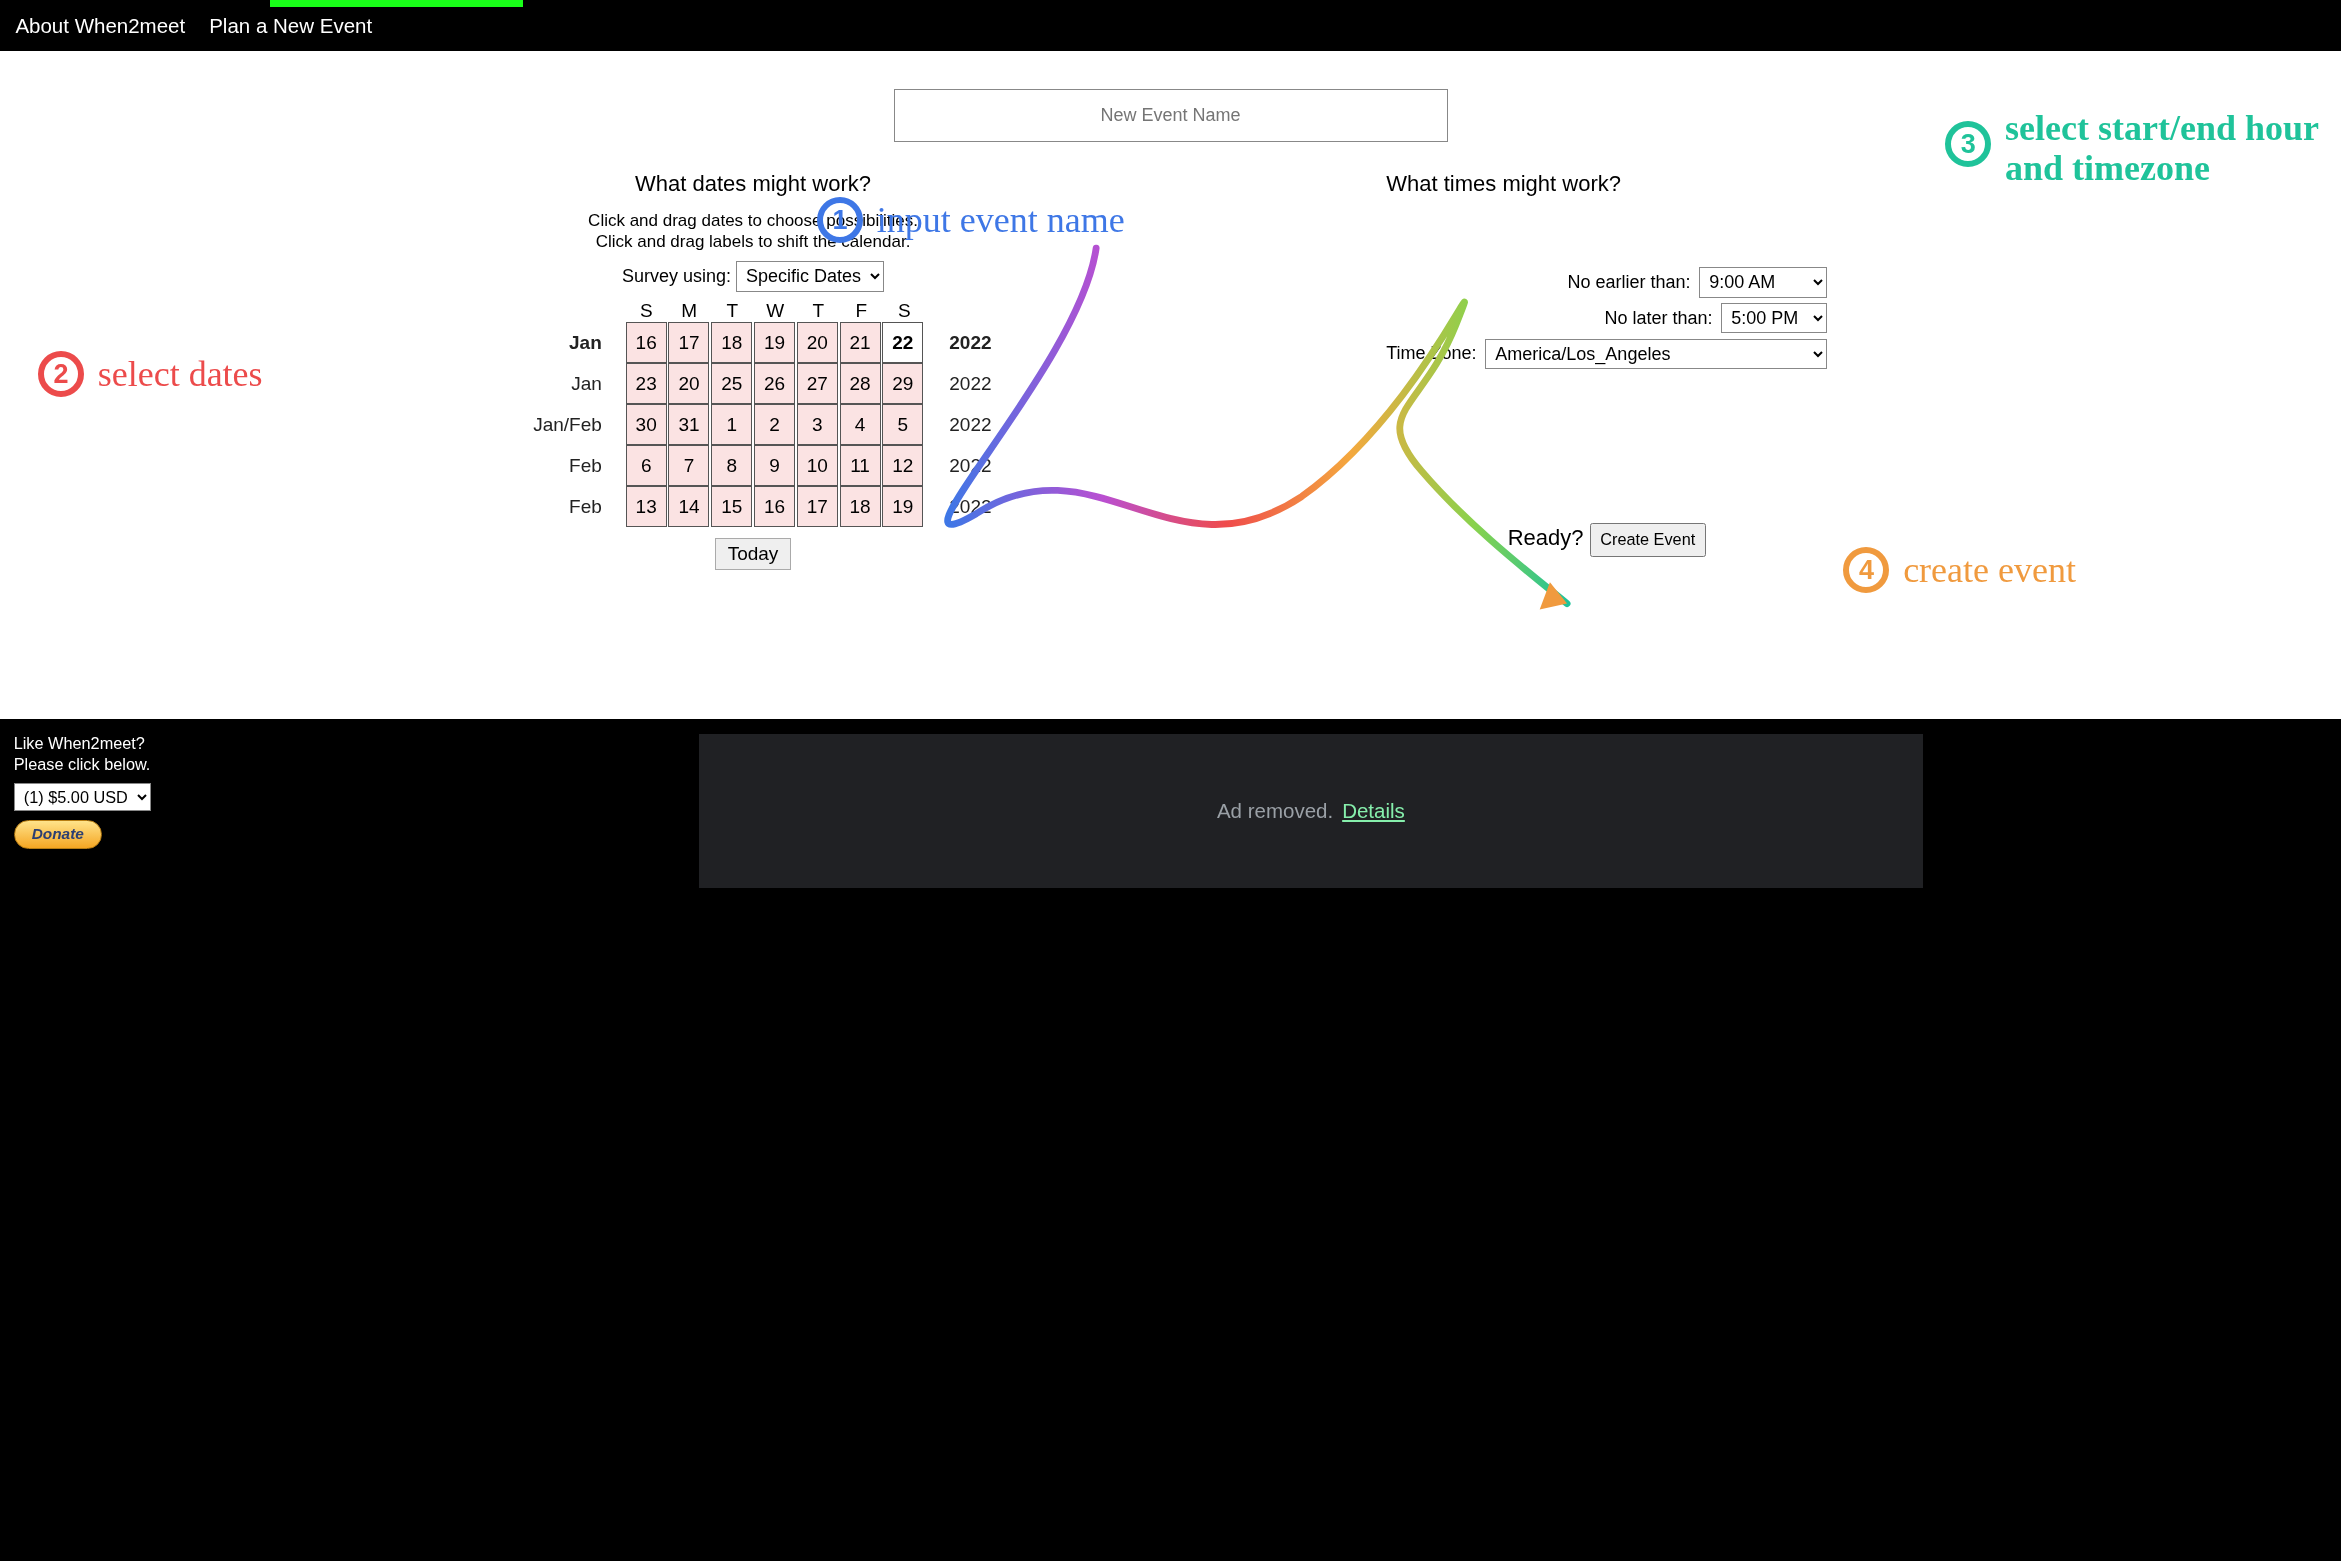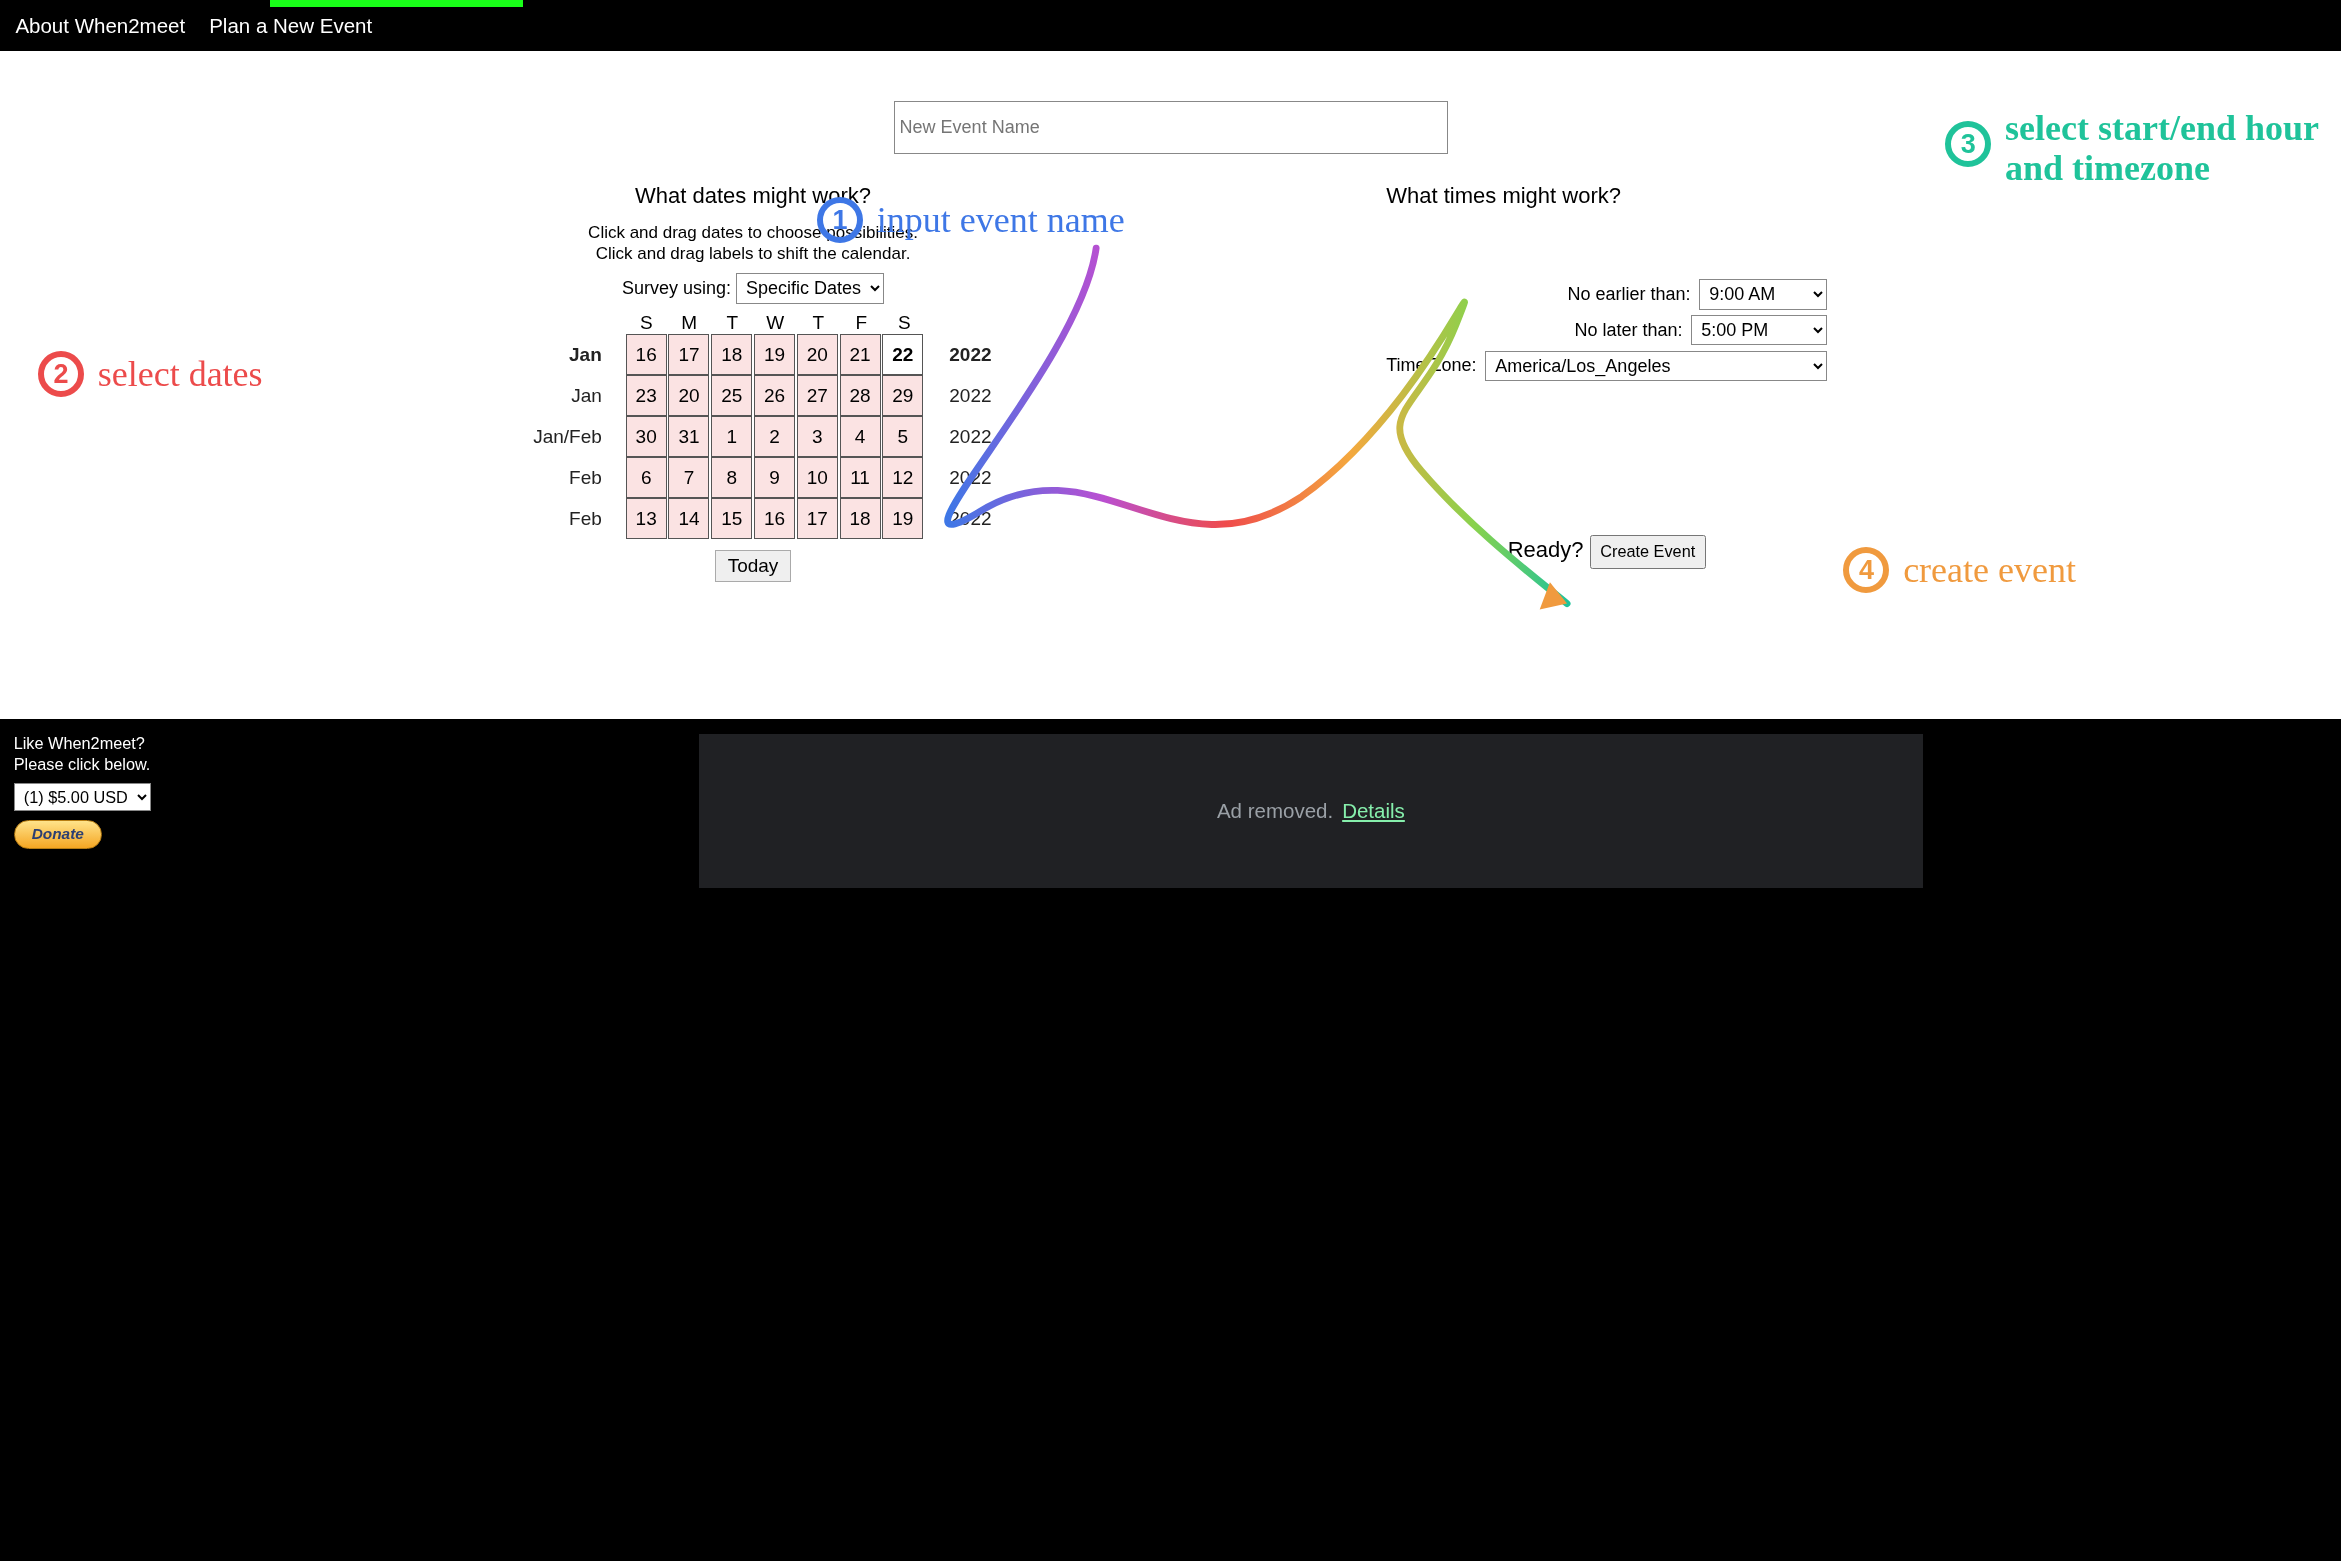--- a/index.html
+++ b/index.html
@@ -34,23 +34,24 @@
   .main {
     background: #fff;
     position: relative;
     padding: 34px 17px 103px;
     min-height: 668px;
   }
   .event-name-input {
     width: 554px;
     height: 53px;
     font-size: 29px;
+    text-align: center;
     border: 0.9px solid #888;
     display: block;
-    margin: 16px auto;
+    margin: 4px auto;
   }
   .columns {
     display: flex;
     justify-content: center;
     gap: 394px;
     margin-top: 29px;
   }
   .col { text-align: center; }
   .col h2 {
     font-weight: normal;
@@ -344,21 +345,21 @@
       <h2 style="text-align:left;">What times might work?</h2>
       <div style="height:51px"></div>
       <div class="time-row">
         <label>No earlier than:</label>
         <select style="width:128px">
           <option>9:00 AM</option>
         </select>
       </div>
       <div class="time-row">
         <label>No later than:</label>
-        <select style="width:136px">
+        <select style="width:106px">
           <option>5:00 PM</option>
         </select>
       </div>
       <div class="time-row">
         <label>Time Zone:</label>
         <select class="tz-select">
           <option>America/Los_Angeles</option>
         </select>
       </div>
 

